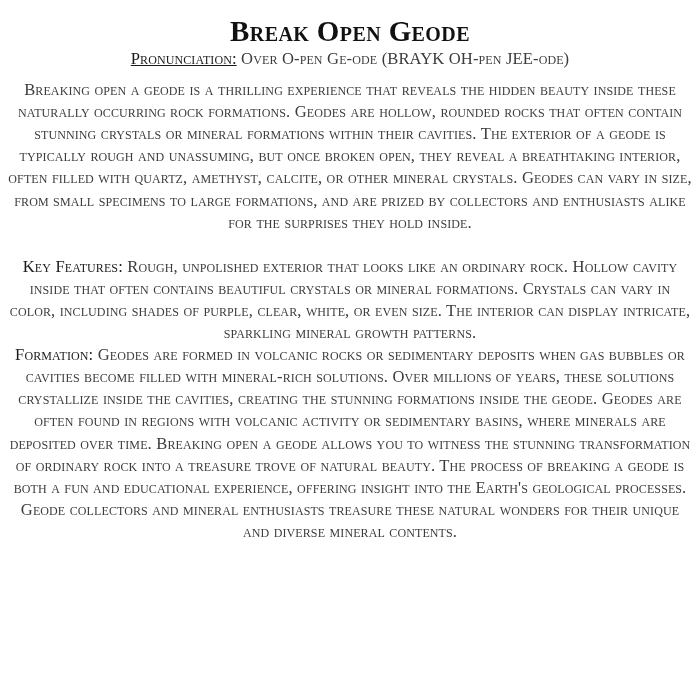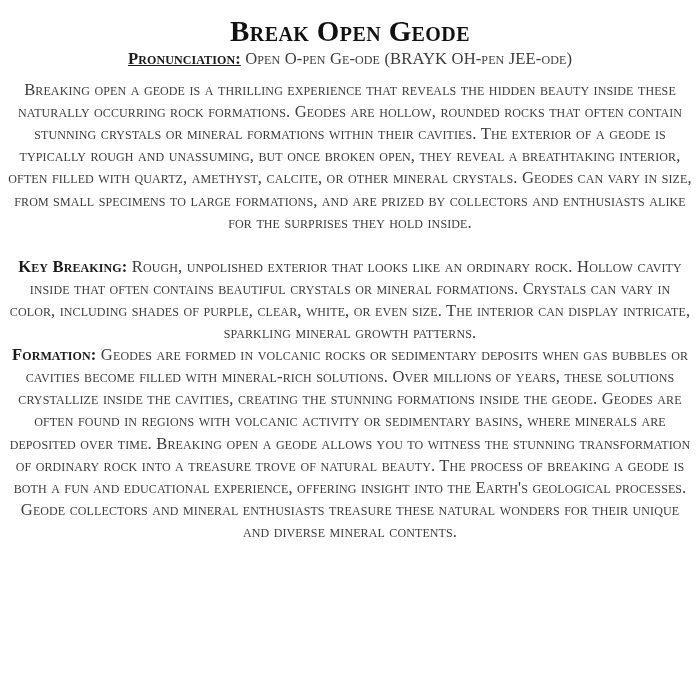--- a/index.html
+++ b/index.html
@@ -61,42 +61,42 @@
 
   .para.features {
     margin-top: 22px;
   }
 
   .para.formation {
     margin-top: 0;
   }
 
   .lead {
-    font-weight: bold;
+    font-weight: normal;
     color: #1a1a1a;
     font-variant: small-caps;
   }
 
   .lead.underlined {
     text-decoration: underline;
     text-underline-offset: 1px;
     text-decoration-thickness: 1.4px;
   }
 </style>
 </head>
 <body>
 
 <div class="page">
 
   <h1 class="doc-title">Break Open Geode</h1>
 
   <div class="body-block">
 
-    <p class="para pronunciation"><span class="lead underlined">Pronunciation:</span><span> Open O-pen Ge-ode (BRAYK OH-pen JEE-ode)</span></p>
+    <p class="para pronunciation"><span class="lead underlined">Pronunciation:</span><span> Over O-pen Ge-ode (BRAYK OH-pen JEE-ode)</span></p>
 
     <p class="para intro">Breaking open a geode is a thrilling experience that reveals the hidden beauty inside these naturally occurring rock formations. Geodes are hollow, rounded rocks that often contain stunning crystals or mineral formations within their cavities. The exterior of a geode is typically rough and unassuming, but once broken open, they reveal a breathtaking interior, often filled with quartz, amethyst, calcite, or other mineral crystals. Geodes can vary in size, from small specimens to large formations, and are prized by collectors and enthusiasts alike for the surprises they hold inside.</p>
 
-    <p class="para features"><span class="lead">Key Breaking:</span><span> Rough, unpolished exterior that looks like an ordinary rock. Hollow cavity inside that often contains beautiful crystals or mineral formations. Crystals can vary in color, including shades of purple, clear, white, or even size. The interior can display intricate, sparkling mineral growth patterns.</span></p>
+    <p class="para features"><span class="lead">Key Features:</span><span> Rough, unpolished exterior that looks like an ordinary rock. Hollow cavity inside that often contains beautiful crystals or mineral formations. Crystals can vary in color, including shades of purple, clear, white, or even size. The interior can display intricate, sparkling mineral growth patterns.</span></p>
 
     <p class="para formation"><span class="lead">Formation:</span><span> Geodes are formed in volcanic rocks or sedimentary deposits when gas bubbles or cavities become filled with mineral-rich solutions. Over millions of years, these solutions crystallize inside the cavities, creating the stunning formations inside the geode. Geodes are often found in regions with volcanic activity or sedimentary basins, where minerals are deposited over time. Breaking open a geode allows you to witness the stunning transformation of ordinary rock into a treasure trove of natural beauty. The process of breaking a geode is both a fun and educational experience, offering insight into the Earth's geological processes. Geode collectors and mineral enthusiasts treasure these natural wonders for their unique and diverse mineral contents.</span></p>
 
   </div>
 </div>
 
 </body></html>

